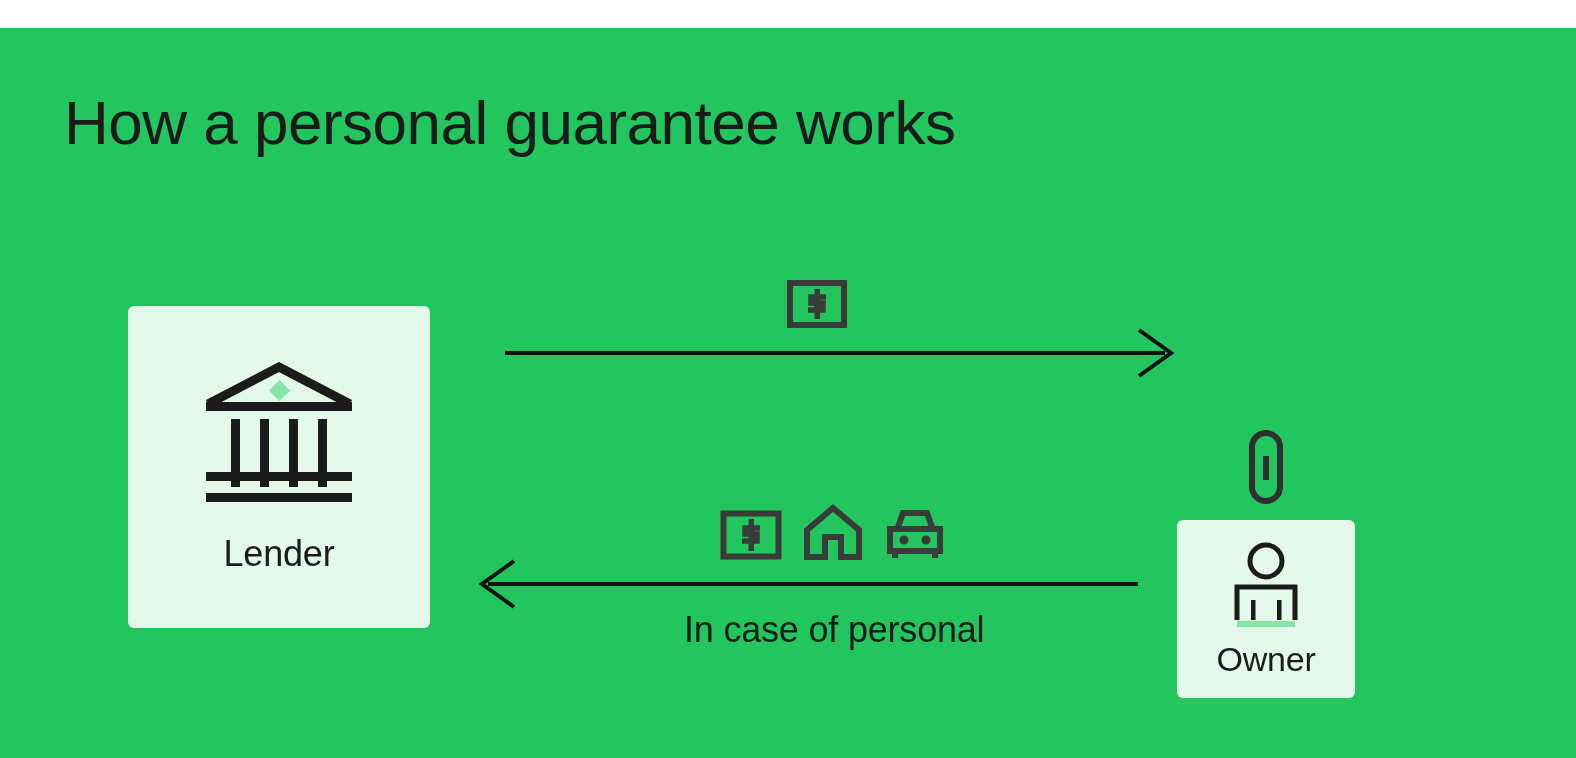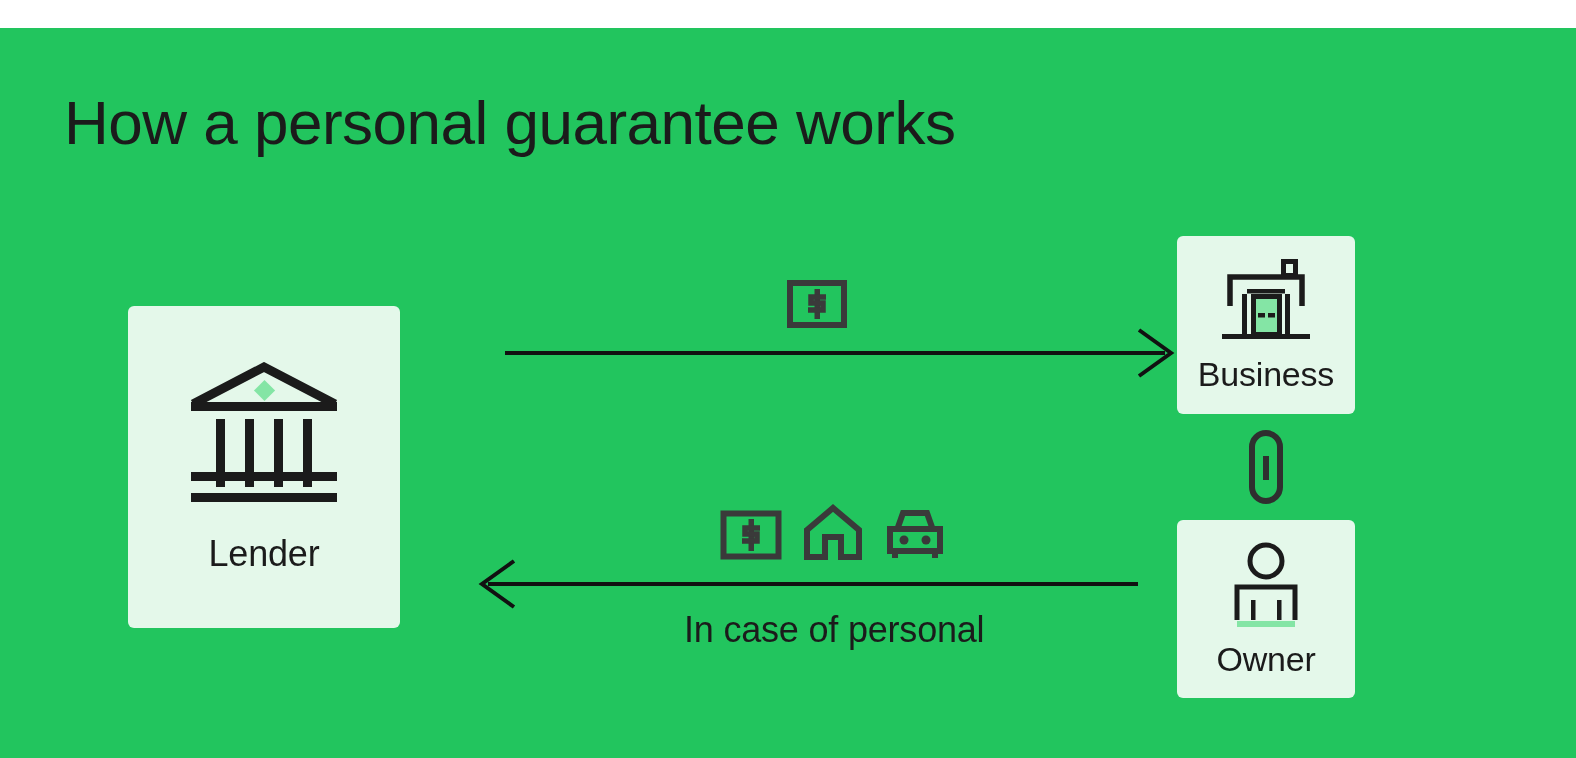--- a/index.html
+++ b/index.html
@@ -51,21 +51,21 @@
     font-weight: 400;
     color: #1b1b1b;
     letter-spacing: -0.2px;
     line-height: 1;
     white-space: nowrap;
   }
 
   #card-lender {
     left: 128px;
     top: 278px;
-    width: 272px;
+    width: 302px;
     height: 322px;
   }
   #card-lender .entity-icon { margin-bottom: 42px; }
   #card-lender .entity-label { font-size: 36px; }
 
   #card-business {
     left: 1177px;
     top: 208px;
     width: 178px;
     height: 178px;
@@ -166,43 +166,20 @@
 
     <span class="entity-icon" style="position:absolute; left:50%; top:166px; transform:translateX(-50%); margin:0;">
       <svg width="146" height="30" viewBox="0 0 146 30" xmlns="http://www.w3.org/2000/svg">
         <rect x="0" y="0" width="146" height="9" fill="#1b1b1b"></rect>
         <rect x="0" y="21" width="146" height="9" fill="#1b1b1b"></rect>
       </svg>
     </span>
     <span class="entity-label">Lender</span>
   </div>
 
-  <div class="entity-card" id="card-business">
-    <span class="entity-icon">
-      <svg width="98" height="86" viewBox="0 0 98 86" xmlns="http://www.w3.org/2000/svg">
-
-        <rect x="66.5" y="2.5" width="12" height="14" fill="none" stroke="#1b1b1b" stroke-width="5"></rect>
-
-        <path d="M13 47 L13 18 L85 18 L85 47" fill="none" stroke="#1b1b1b" stroke-width="5.5" stroke-linecap="butt"></path>
-
-        <rect x="30" y="30" width="38" height="4.5" fill="#1b1b1b"></rect>
-
-        <rect x="25" y="35" width="5" height="40" fill="#1b1b1b"></rect>
-        <rect x="68" y="35" width="5" height="40" fill="#1b1b1b"></rect>
-
-        <rect x="36.5" y="37.5" width="26" height="38" fill="#84e5a5" stroke="#1b1b1b" stroke-width="5"></rect>
-
-        <rect x="41" y="54" width="7" height="4.5" fill="#1b1b1b"></rect>
-        <rect x="51" y="54" width="7" height="4.5" fill="#1b1b1b"></rect>
-
-        <rect x="5" y="75" width="88" height="5" fill="#1b1b1b"></rect>
-      </svg>
-    </span>
-    <span class="entity-label">Business</span>
-  </div>
 
   <div class="entity-card" id="card-owner">
     <span class="entity-icon">
       <svg width="82" height="88" viewBox="0 0 82 88" xmlns="http://www.w3.org/2000/svg">
 
         <circle cx="41" cy="19" r="16" fill="none" stroke="#1b1b1b" stroke-width="5"></circle>
 
         <path d="M12 78 L12 45 L70 45 L70 78" fill="none" stroke="#1b1b1b" stroke-width="5" stroke-linecap="butt"></path>
 
         <rect x="26" y="58" width="4.5" height="20" fill="#1b1b1b"></rect>

